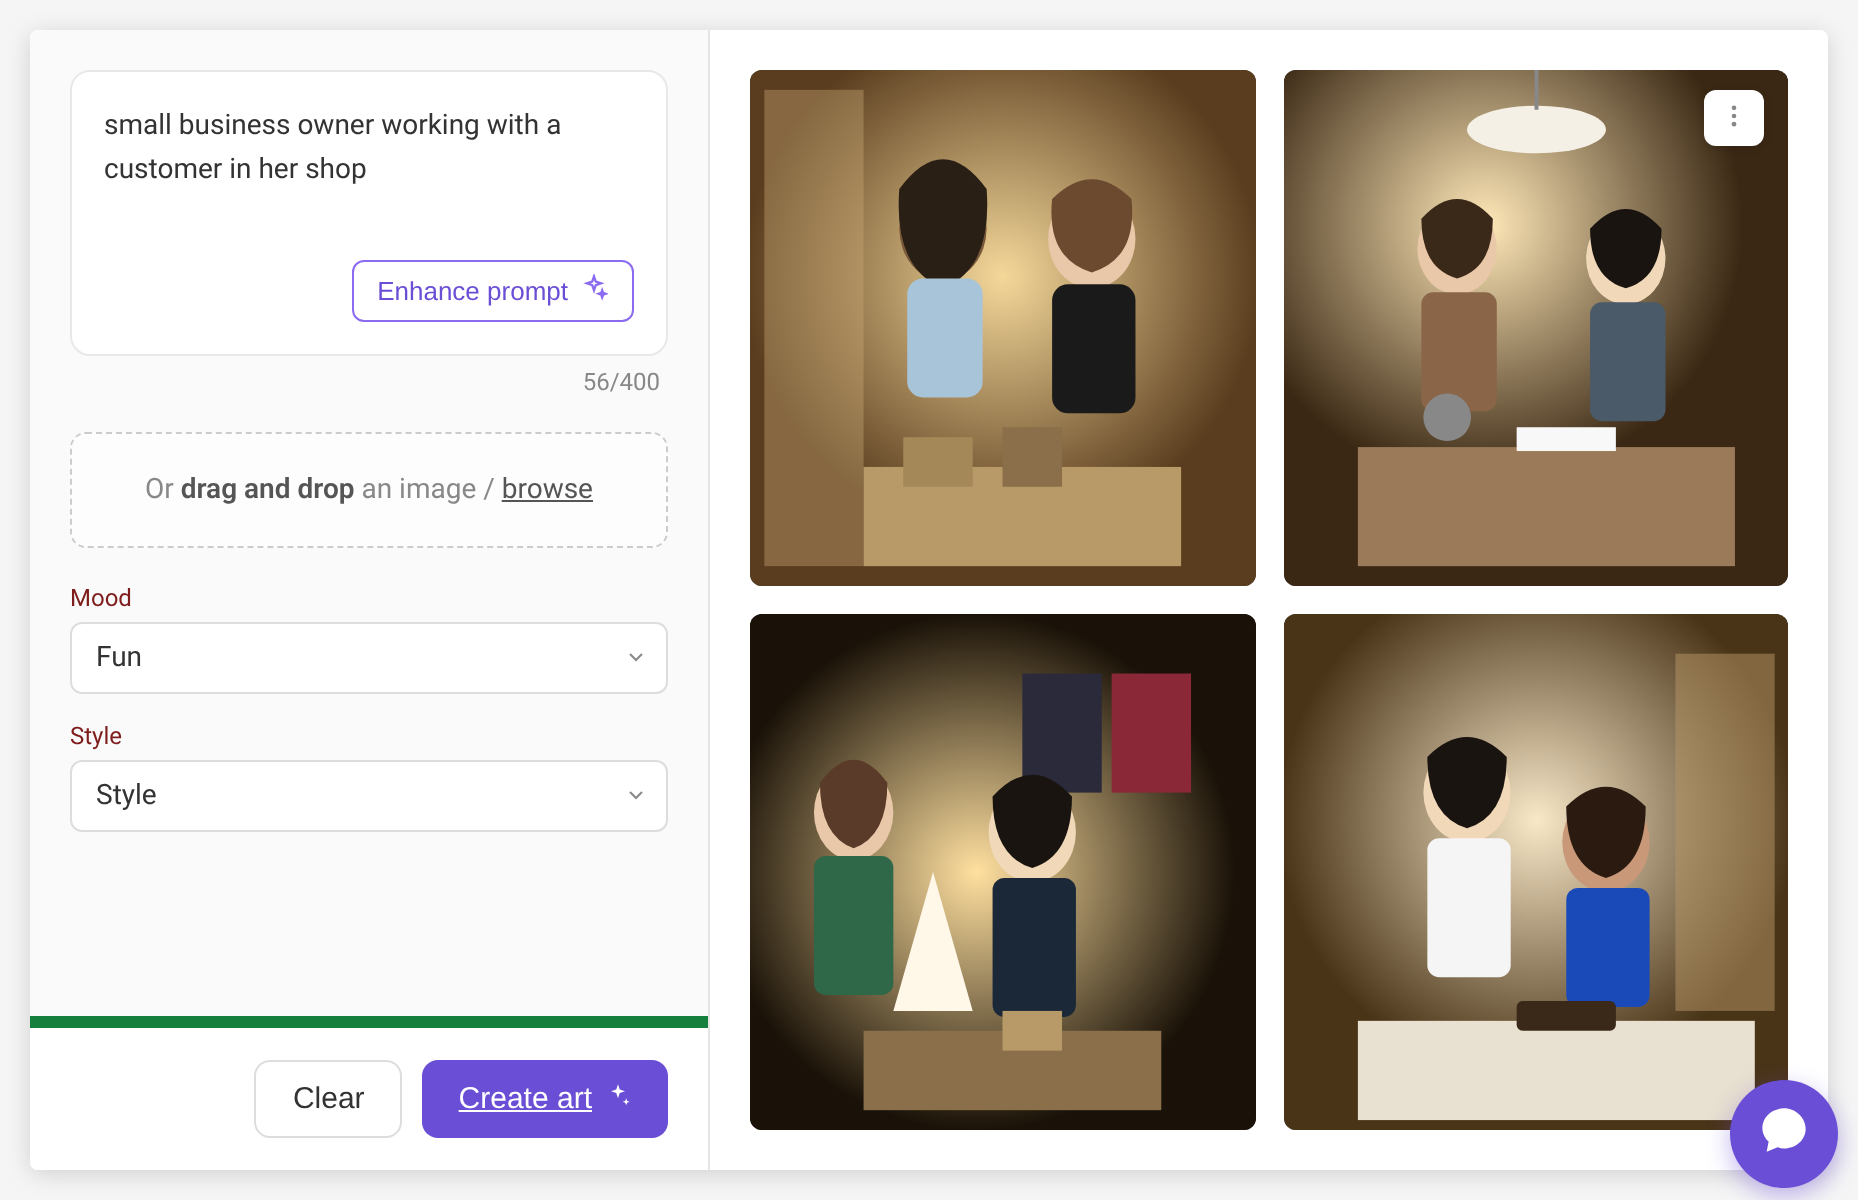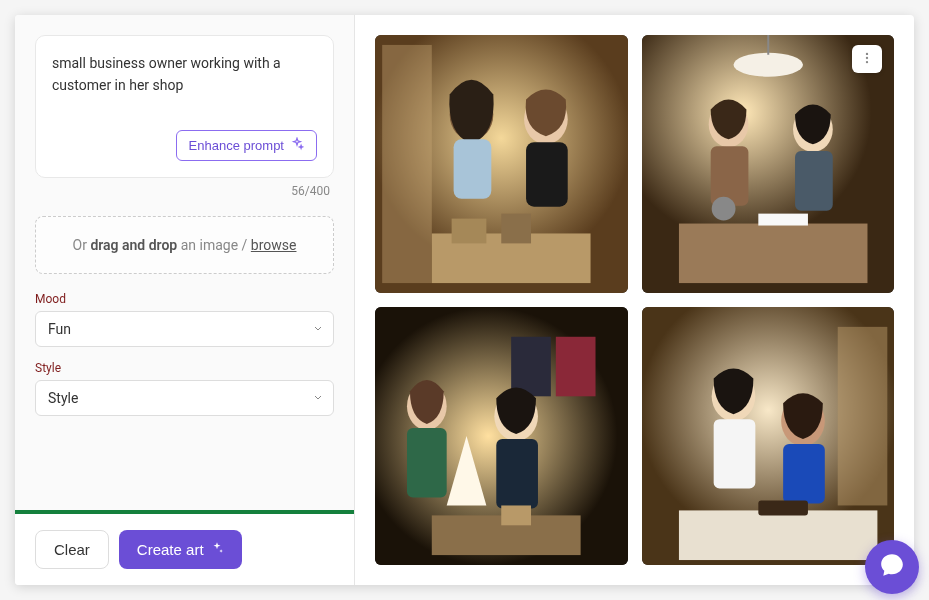--- a/index.html
+++ b/index.html
@@ -111,22 +111,23 @@
       position: absolute;
       right: 10px;
       top: 50%;
       transform: translateY(-50%);
       pointer-events: none;
       color: #888;
     }
     .action-bar {
       padding: 16px 20px;
       display: flex;
+      justify-content: flex-end;
       gap: 10px;
-      border-top: 4px solid #15803d;
+      border-top: 6px solid #15803d;
       background: #fff;
     }
     .clear-btn {
       background: #fff;
       border: 1px solid #ddd;
       padding: 10px 18px;
       border-radius: 8px;
       font-size: 15px;
       cursor: pointer;
       color: #333;
@@ -136,20 +137,21 @@
       color: #fff;
       border: none;
       padding: 10px 18px;
       border-radius: 8px;
       font-size: 15px;
       font-weight: 500;
       cursor: pointer;
       display: inline-flex;
       align-items: center;
       gap: 6px;
+      text-decoration: underline;
     }
     .results {
       flex: 1;
       padding: 20px;
       position: relative;
     }
     .grid {
       display: grid;
       grid-template-columns: 1fr 1fr;
       grid-template-rows: 1fr 1fr;

